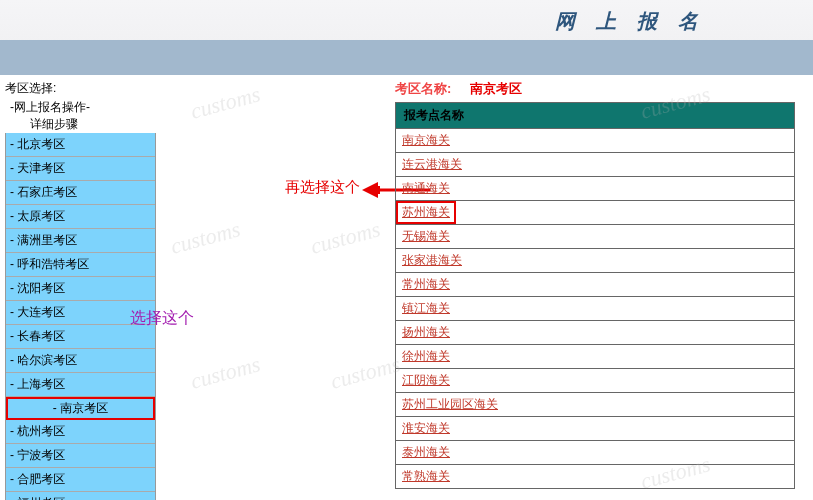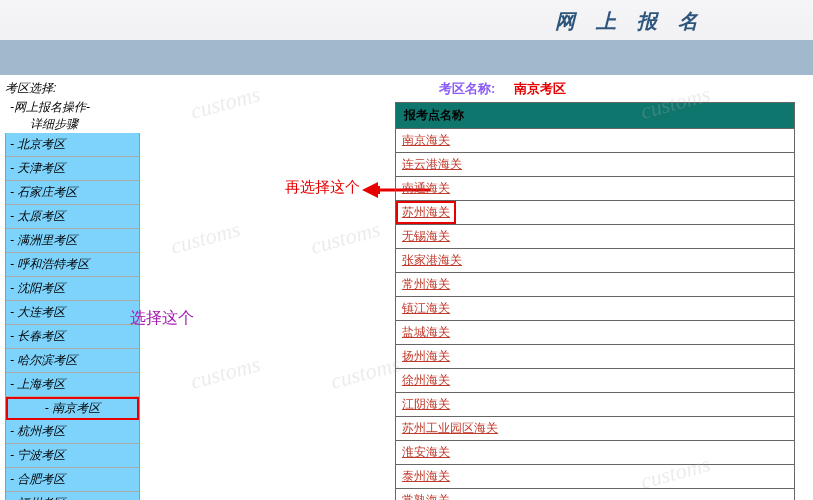--- a/index.html
+++ b/index.html
@@ -3,39 +3,39 @@
 <meta charset="utf-8">
 <style>
   * { box-sizing: border-box; margin: 0; padding: 0; }
   body { font-family: "Microsoft YaHei", SimSun, Arial, sans-serif; font-size: 12px; background: #fff; width: 813px; height: 500px; overflow: hidden; position: relative; }
 
   .banner { position: absolute; top: 0; left: 0; right: 0; height: 56px; background: linear-gradient(180deg, #f5f5f7 0%, #f0f0f2 100%); border-bottom: 1px solid #ccc; }
   .banner-title { position: absolute; top: 8px; left: 555px; font-size: 20px; font-family: KaiTi, STKaiti, serif; color: #2e567d; letter-spacing: 8px; font-weight: bold; font-style: italic; }
 
   .stripe { position: absolute; top: 40px; left: 0; right: 0; height: 35px; background: #a2b8cd; }
 
-  .sidebar-wrap { position: absolute; top: 80px; left: 5px; width: 135px; height: 418px; font-style: italic; }
+  .sidebar-wrap { position: absolute; top: 80px; left: 5px; width: 151px; height: 418px; }
   .side-label { font-size: 12px; color: #000; margin-bottom: 2px; }
   .side-sub { font-size: 12px; color: #000; text-align: left; padding-left: 5px; }
 
   .tree-box { overflow-y: scroll; height: 400px; border: 1px solid #999; border-top: none; }
   .tree-box::-webkit-scrollbar { width: 16px; }
   .tree-box::-webkit-scrollbar-track { background: #eee; border-left: 1px solid #ccc; }
   .tree-box::-webkit-scrollbar-thumb { background: #c8c8c8; border: 1px solid #aaa; }
 
   .tree-item { border-bottom: 1px solid #aaa; padding: 3px 4px; cursor: pointer; font-size: 12px; color: #000; background: #7dd3fc; white-space: nowrap; }
   .hl-red { border: 2px solid #e60000; padding: 1px 18px; text-align: center; }
 
   .ann1 { position: absolute; top: 308px; left: 130px; color: #a21caf; font-size: 16px; font-weight: 500; }
   .ann2 { position: absolute; top: 178px; left: 285px; color: #e60000; font-size: 15px; font-weight: normal; }
   .arrow { position: absolute; top: 176px; left: 362px; }
 
   .main { position: absolute; top: 80px; left: 395px; right: 5px; }
   .zone-head { font-size: 13px; margin-bottom: 4px; }
-  .zone-head .lbl { color: #8b5cf6; font-weight: bold; margin-left: 44px; }
+  .zone-head .lbl { color: #ef4444; font-weight: bold; }
   .zone-head .val { color: #e60000; font-weight: bold; margin-left: 15px; }
 
   .points { border: 1px solid #666; border-collapse: collapse; width: 400px; }
   .points th { background: #0f766e; border: 1px solid #666; padding: 4px 8px; text-align: left; font-size: 12px; font-weight: bold; }
   .points td { border: 1px solid #666; padding: 3px 6px; font-size: 12px; }
   .points a { color: #c0392b; text-decoration: underline; cursor: pointer; }
   .row-hl td { padding: 0; }
   .row-hl .inner { border: 2px solid #e60000; padding: 1px 4px; display: inline-block; }
 
   .wm { position: absolute; color: rgba(180,180,180,0.25); font-size: 22px; font-style: italic; transform: rotate(-15deg); pointer-events: none; font-family: Georgia, serif; }
@@ -110,23 +110,20 @@
         <tr>
           <td><a>张家港海关</a></td>
         </tr>
         <tr>
           <td><a>常州海关</a></td>
         </tr>
         <tr>
           <td><a>镇江海关</a></td>
         </tr>
         <tr>
-          <td><a>盐城海关</a></td>
-        </tr>
-        <tr>
           <td><a>扬州海关</a></td>
         </tr>
         <tr>
           <td><a>徐州海关</a></td>
         </tr>
         <tr>
           <td><a>江阴海关</a></td>
         </tr>
         <tr>
           <td><a>苏州工业园区海关</a></td>

